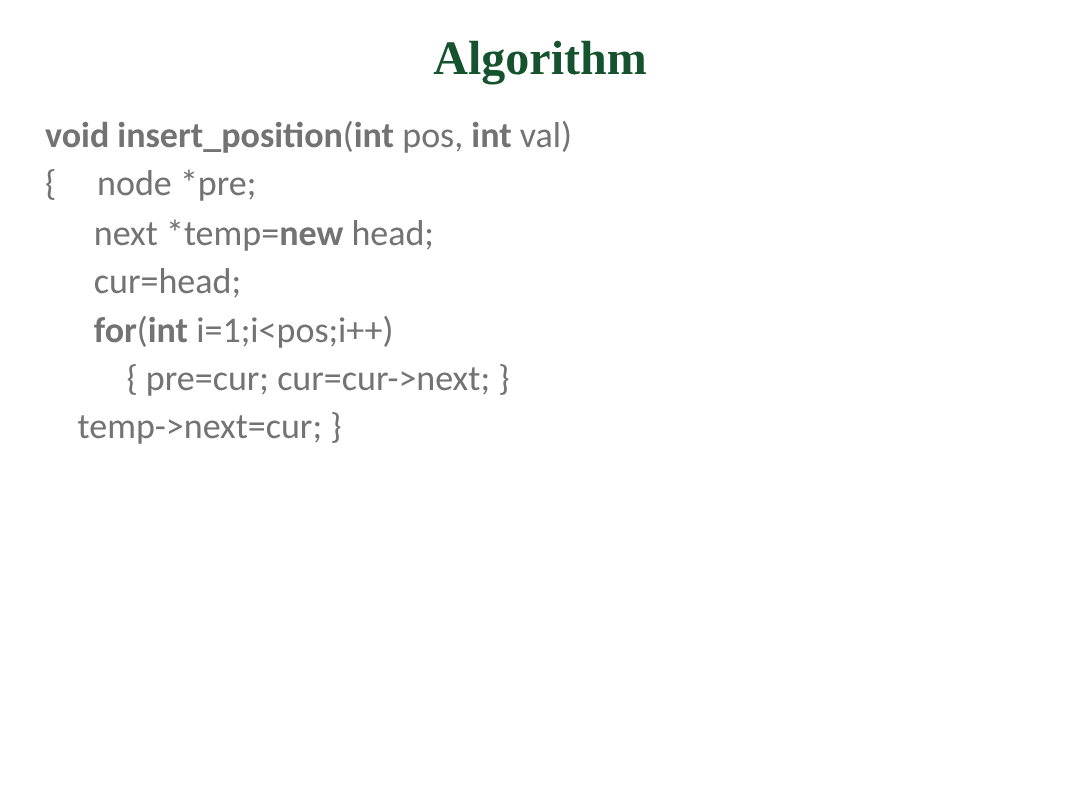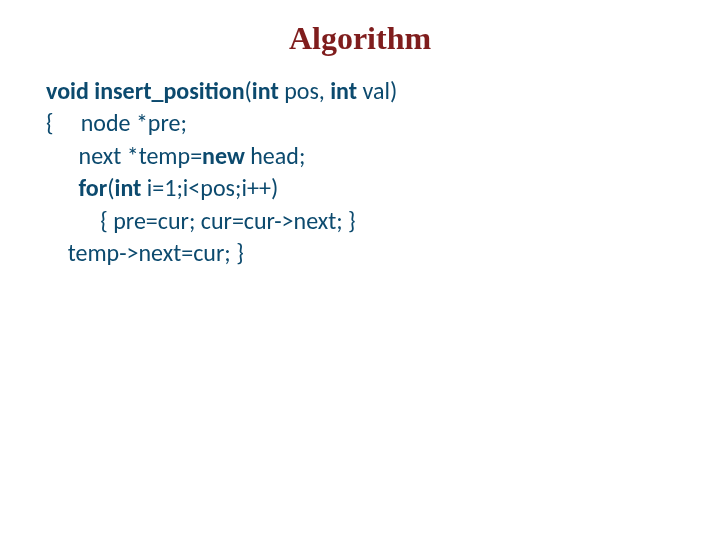--- a/index.html
+++ b/index.html
@@ -8,46 +8,46 @@
       box-sizing: border-box;
     }
     body {
       width: 720px;
       height: 540px;
       background: #ffffff;
       font-family: Calibri, Arial, sans-serif;
       padding: 20px 30px;
     }
     .title {
-      color: #7f1d1d;
+      color: #14532d;
       font-family: 'Times New Roman', serif;
       font-weight: bold;
       font-size: 32px;
       text-align: center;
       margin-bottom: 18px;
     }
     .code {
       font-family: Calibri, Arial, sans-serif;
       font-size: 24px;
-      color: #0c4a6e;
+      color: #737373;
       line-height: 1.35;
-      margin-left: 16px;
     }
     .code .line {
       white-space: pre;
     }
     .bold {
       font-weight: bold;
     }
   </style>
 </head>
 <body>
 
 <div class="title">Algorithm</div>
 
 <div class="code">
   <div class="line"><span class="bold">void insert_position</span><span>(</span><span class="bold">int</span><span> pos, </span><span class="bold">int</span><span> val)</span></div>
   <div class="line">{     node *pre;</div>
   <div class="line"><span>      next *temp=</span><span class="bold">new</span><span> head;</span></div>
+  <div class="line">      cur=head;</div>
   <div class="line"><span>      </span><span class="bold">for</span><span>(</span><span class="bold">int</span><span> i=1;i&lt;pos;i++)</span></div>
   <div class="line">          { pre=cur; cur=cur-&gt;next; }</div>
   <div class="line">    temp-&gt;next=cur; }</div>
 </div>
 
 </body></html>

